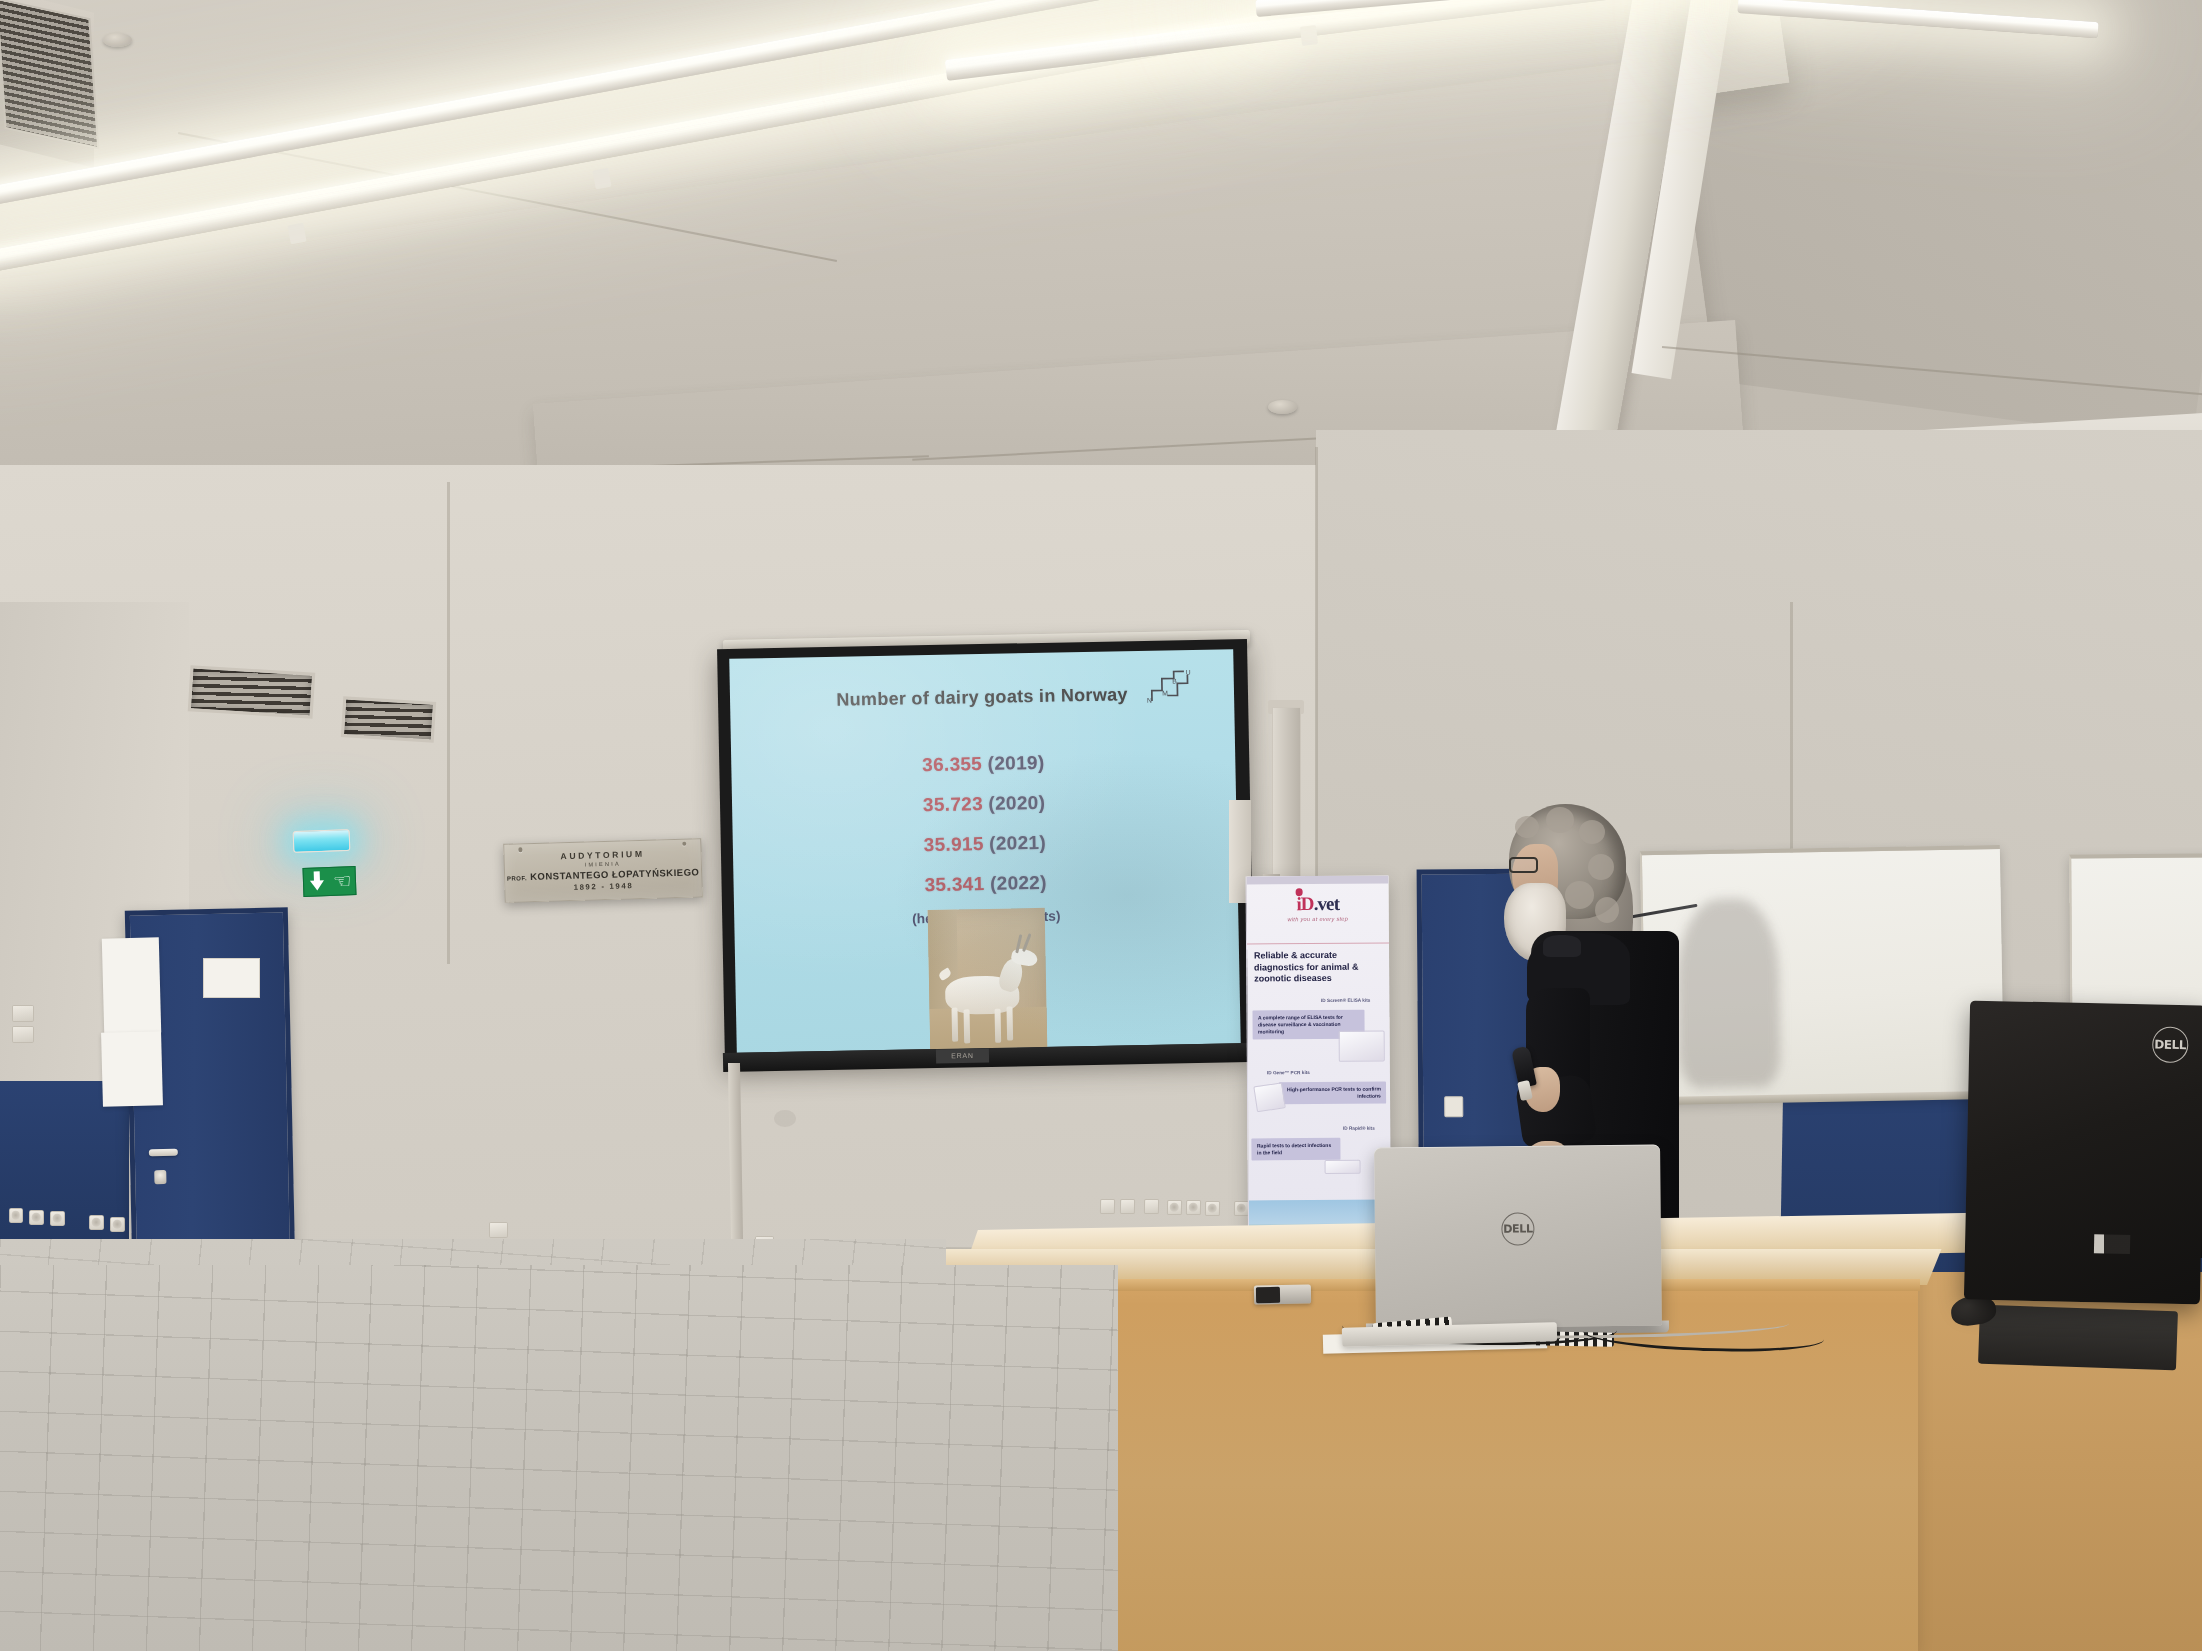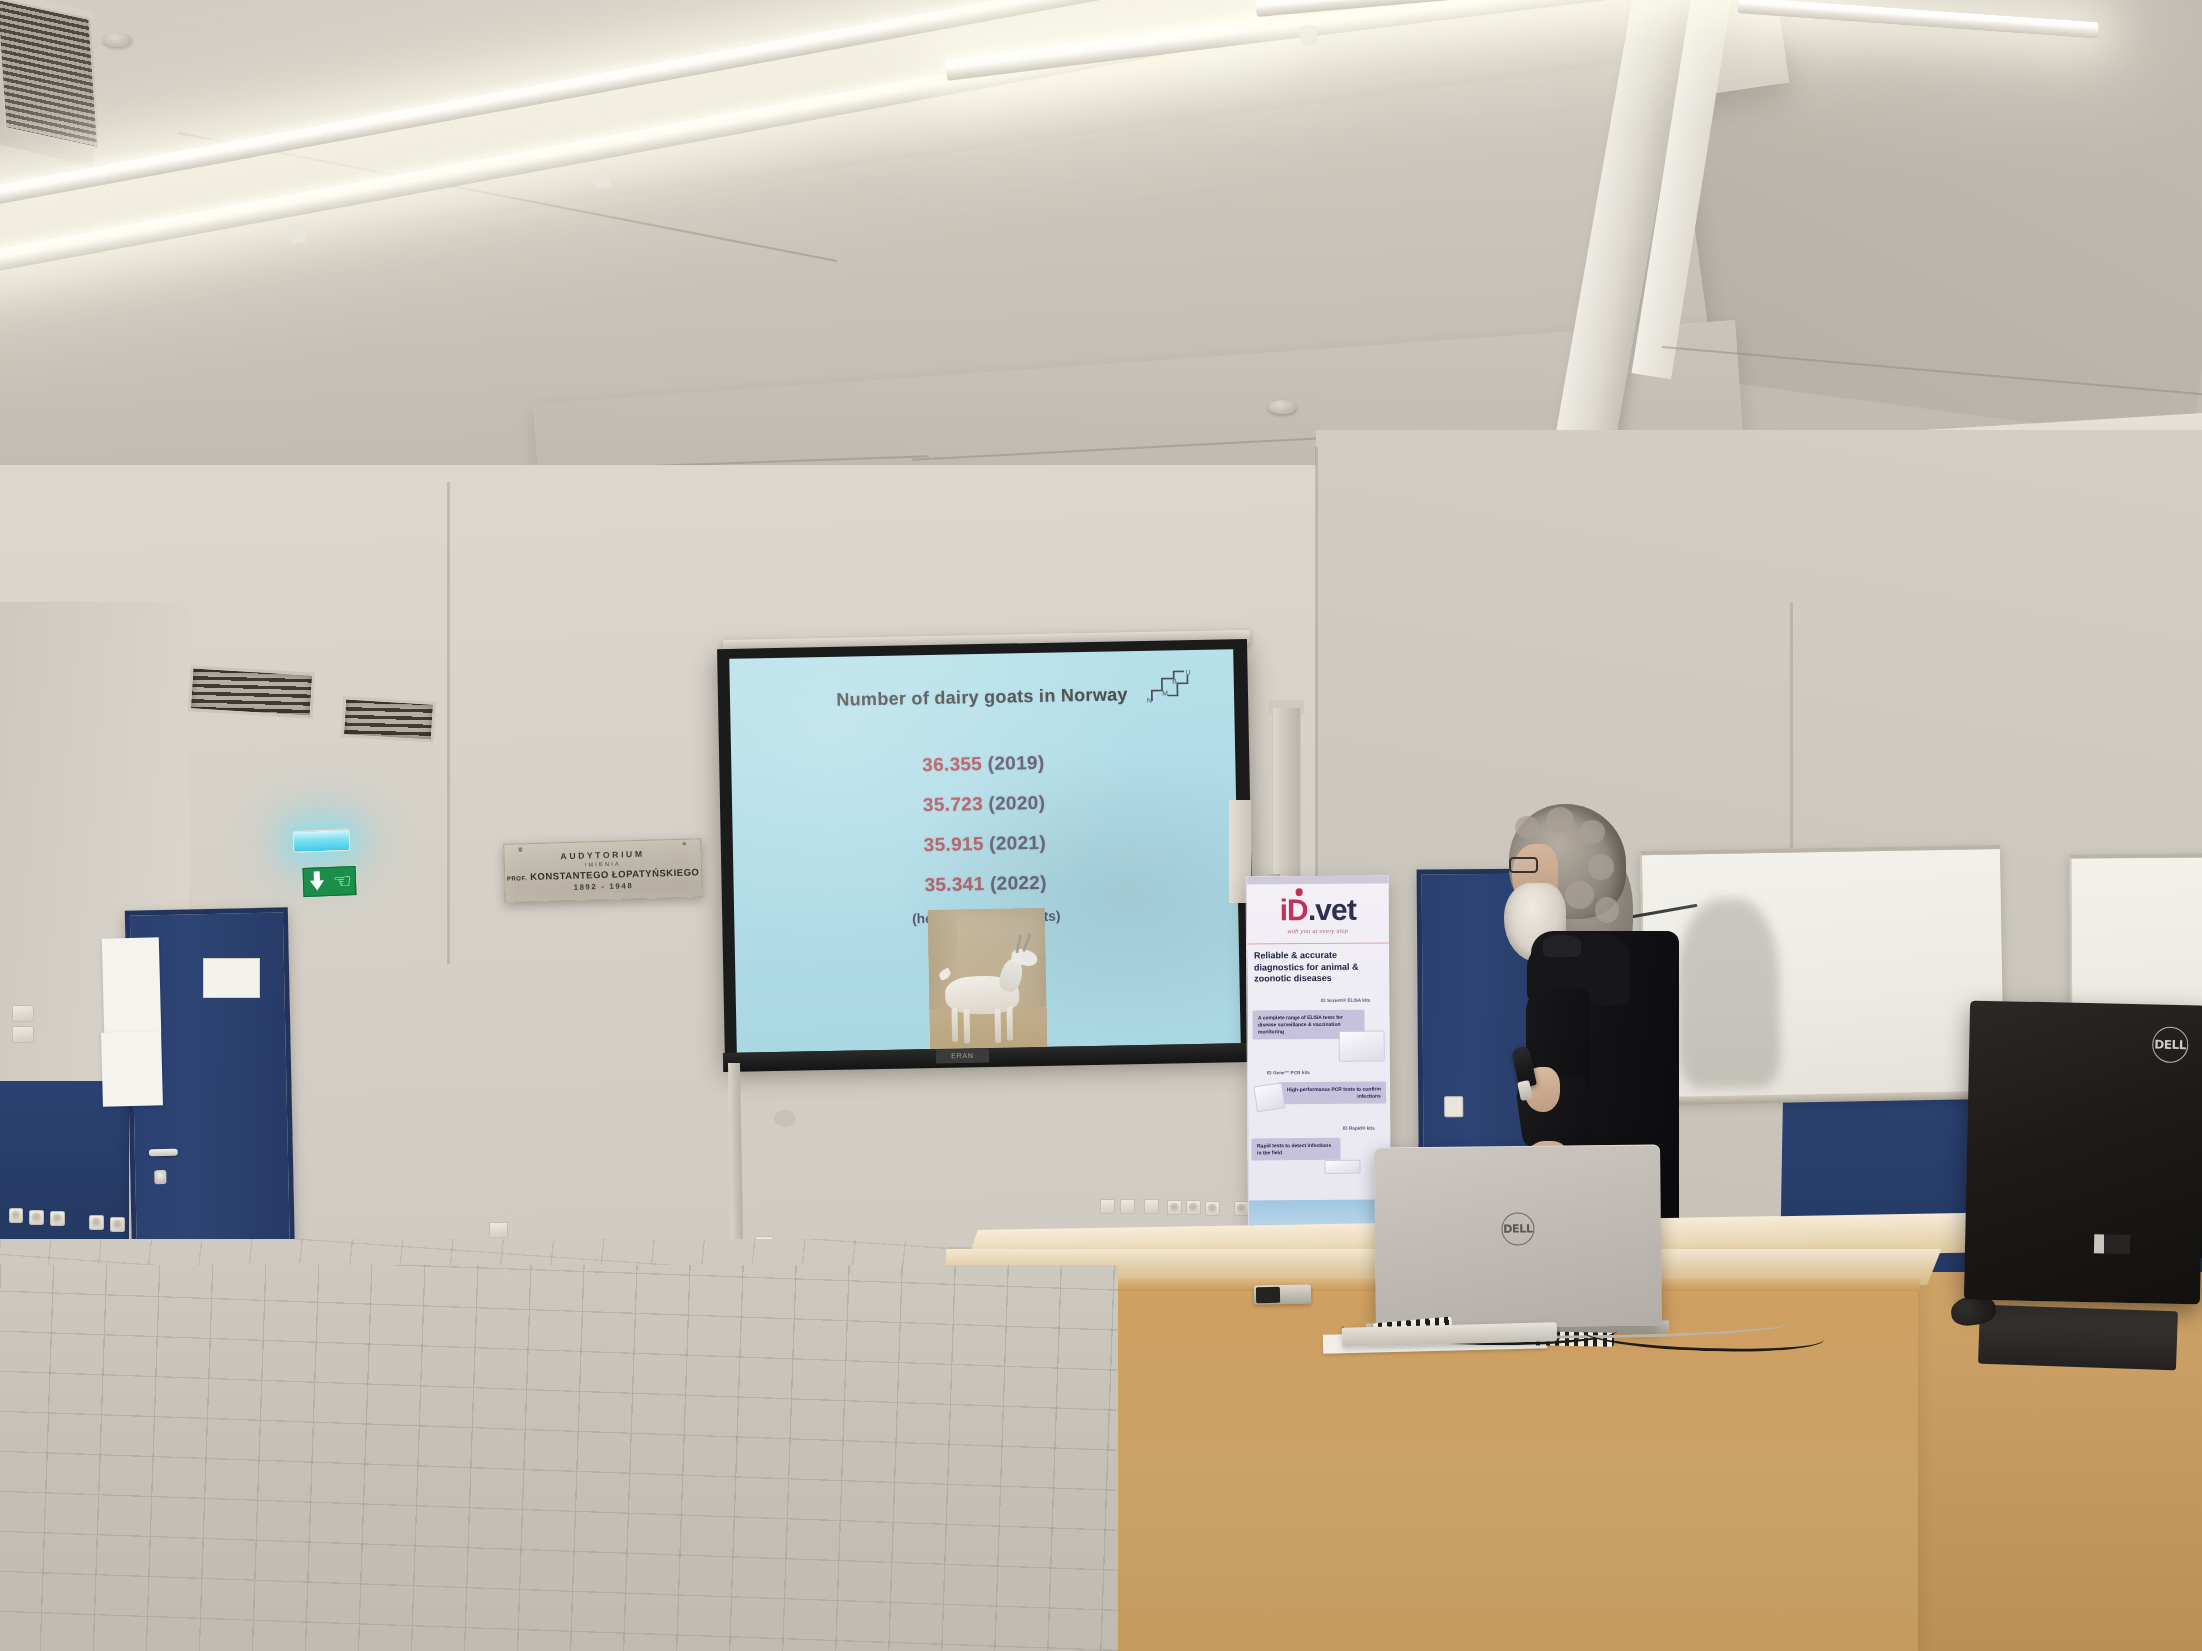--- a/index.html
+++ b/index.html
@@ -344,22 +344,22 @@
     border-left:0.9px solid #dedae6;
   }
   .banner-top-strip {
     position:absolute; left:0; top:0; width:100%; height:7.7px;
     background:#cfcad9;
   }
   .banner-logo {
     position:absolute; left:0; right:0; top:17px; text-align:center;
   }
   .banner-logo-text {
-    font-size:30px; font-weight:800; letter-spacing:-0.9px;
-    font-family:Liberation Sans, sans-serif;
+    font-size:19px; font-weight:800; letter-spacing:-0.9px;
+    font-family:Liberation Serif, serif;
   }
   .bl-i { color:#c0325a; }
   .bl-d { color:#c0325a; }
   .bl-dot { color:#2f2f52; }
   .bl-vet { color:#2f2f52; }
   .banner-logo-dotmark {
     position:absolute; left:50%; margin-left:-22.4px; top:-5.2px;
     width:7.7px;height:7.7px;border-radius:50%;
     background:#c0325a;
   }

